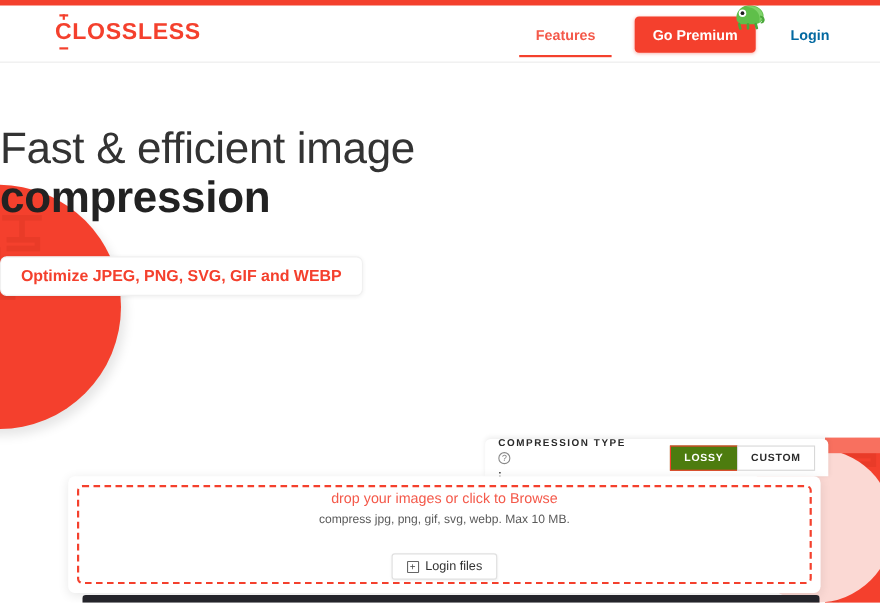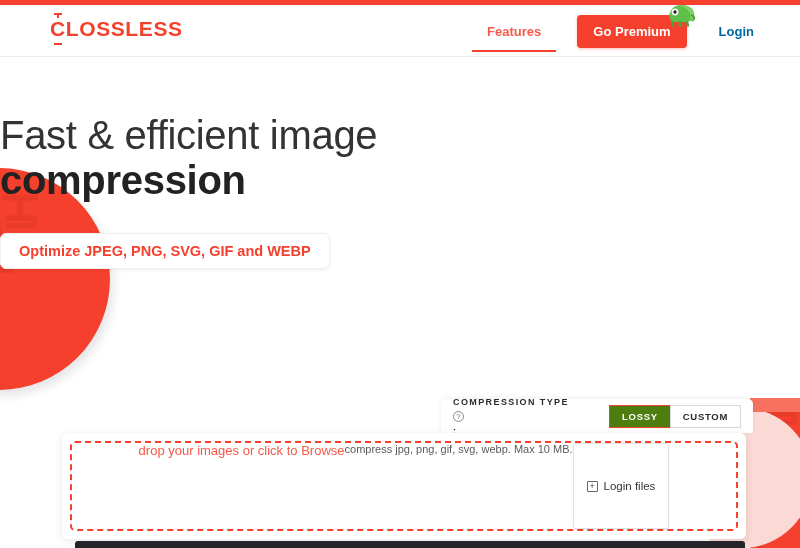--- a/index.html
+++ b/index.html
@@ -305,20 +305,22 @@
     box-shadow: 0 2px 10px rgba(0,0,0,0.09);
     z-index: 22;
   }
   .dropzone {
     position: absolute;
     left: 8px; top: 8px;
     right: 8px; bottom: 8px;
     border: 2px dashed #f4402d;
     border-radius: 5px;
     display: flex;
+    flex-direction: column;
+    align-items: center;
     justify-content: center;
     cursor: pointer;
   }
   .drop-title {
     color: #f4594a;
     font-size: 13px;
     font-weight: normal;
     margin-bottom: 6px;
   }
   .drop-sub {

